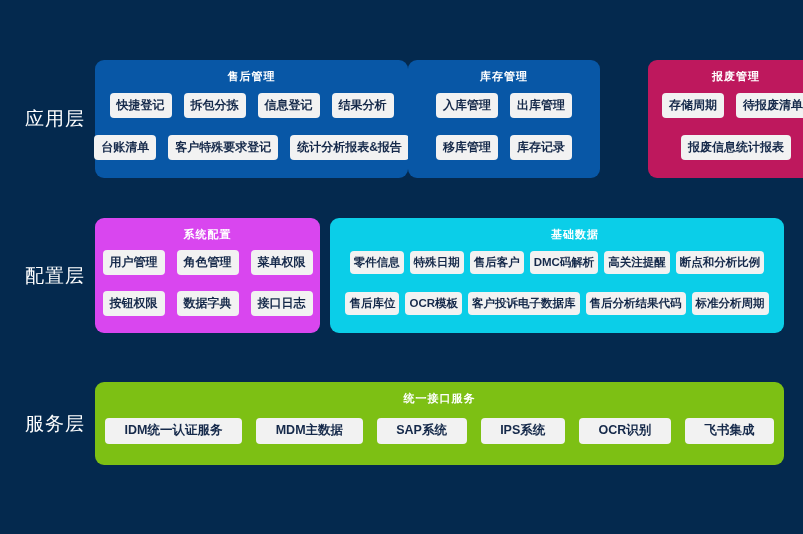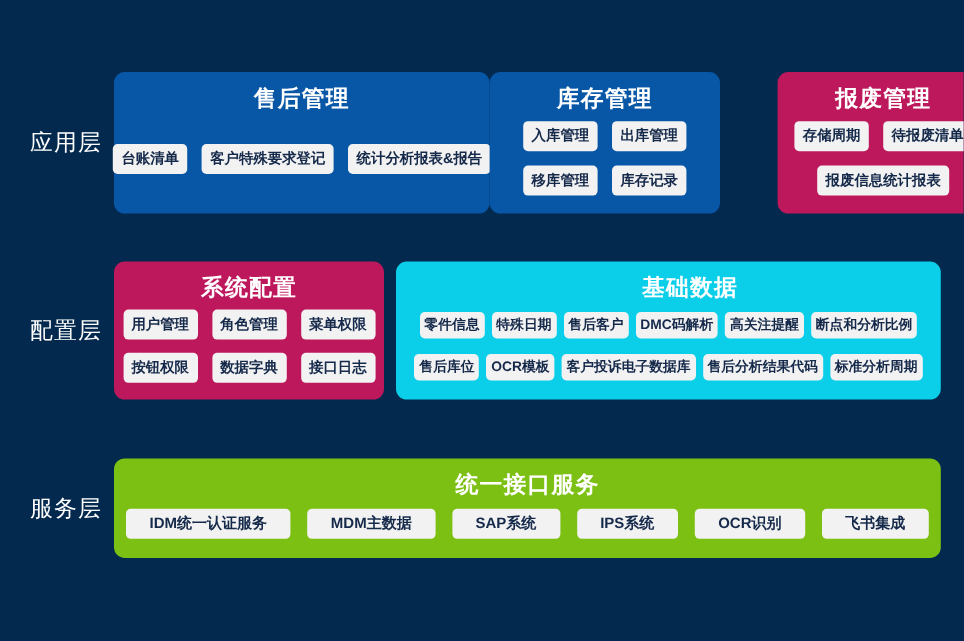--- a/index.html
+++ b/index.html
@@ -36,21 +36,21 @@
     display:flex;flex-direction:column;align-items:center;
     padding:5px 10px 9px;
   }
   .layer[data-idx="0"] .panel[data-idx="0"]{width:313px;}
   .layer[data-idx="0"] .panel[data-idx="1"]{width:192px;}
   .layer[data-idx="0"] .panel[data-idx="2"]{width:176px;}
   .layer[data-idx="1"] .panel[data-idx="0"]{width:225px;}
   .layer[data-idx="1"] .panel[data-idx="1"]{width:454px;}
   .layer[data-idx="2"] .panel[data-idx="0"]{width:100%;}
   .panel-title{
-    color:#FFFFFF;font-size:19px;font-weight:bold;
+    color:#FFFFFF;font-size:11px;font-weight:bold;
     margin-top:4px;letter-spacing:1px;
     flex:0 0 auto;
   }
   .panel-row{
     flex:1;width:100%;
     display:flex;align-items:center;justify-content:center;
     gap:12px;
   }
   .btn{
     background:var(--btn-bg,#F2F2F2);
@@ -73,20 +73,26 @@
 </head>
 <body>
 
 <div class="stage">
     <div class="layer" data-idx="0">
       <div class="layer-label">应用层</div>
       <div class="panels">
         <div class="panel" data-idx="0" style="background: rgb(8, 87, 166);">
           <div class="panel-title" style="color: rgb(255, 255, 255);">售后管理</div>
           <div class="panel-row">
+            <button class="btn">快捷登记</button>
+            <button class="btn">拆包分拣</button>
+            <button class="btn">信息登记</button>
+            <button class="btn">结果分析</button>
+          </div>
+          <div class="panel-row">
             <button class="btn">台账清单</button>
             <button class="btn">客户特殊要求登记</button>
             <button class="btn">统计分析报表&amp;报告</button>
           </div>
         </div>
         <div class="panel" data-idx="1" style="background: rgb(8, 87, 166);">
           <div class="panel-title" style="color: rgb(255, 255, 255);">库存管理</div>
           <div class="panel-row">
             <button class="btn">入库管理</button>
             <button class="btn">出库管理</button>
@@ -104,21 +110,21 @@
           </div>
           <div class="panel-row">
             <button class="btn">报废信息统计报表</button>
           </div>
         </div>
       </div>
     </div>
     <div class="layer" data-idx="1">
       <div class="layer-label">配置层</div>
       <div class="panels">
-        <div class="panel" data-idx="0" style="background: #be185d;">
+        <div class="panel" data-idx="0" style="background: #d946ef;">
           <div class="panel-title" style="color: rgb(255, 255, 255);">系统配置</div>
           <div class="panel-row">
             <button class="btn">用户管理</button>
             <button class="btn">角色管理</button>
             <button class="btn">菜单权限</button>
           </div>
           <div class="panel-row">
             <button class="btn">按钮权限</button>
             <button class="btn">数据字典</button>
             <button class="btn">接口日志</button>

